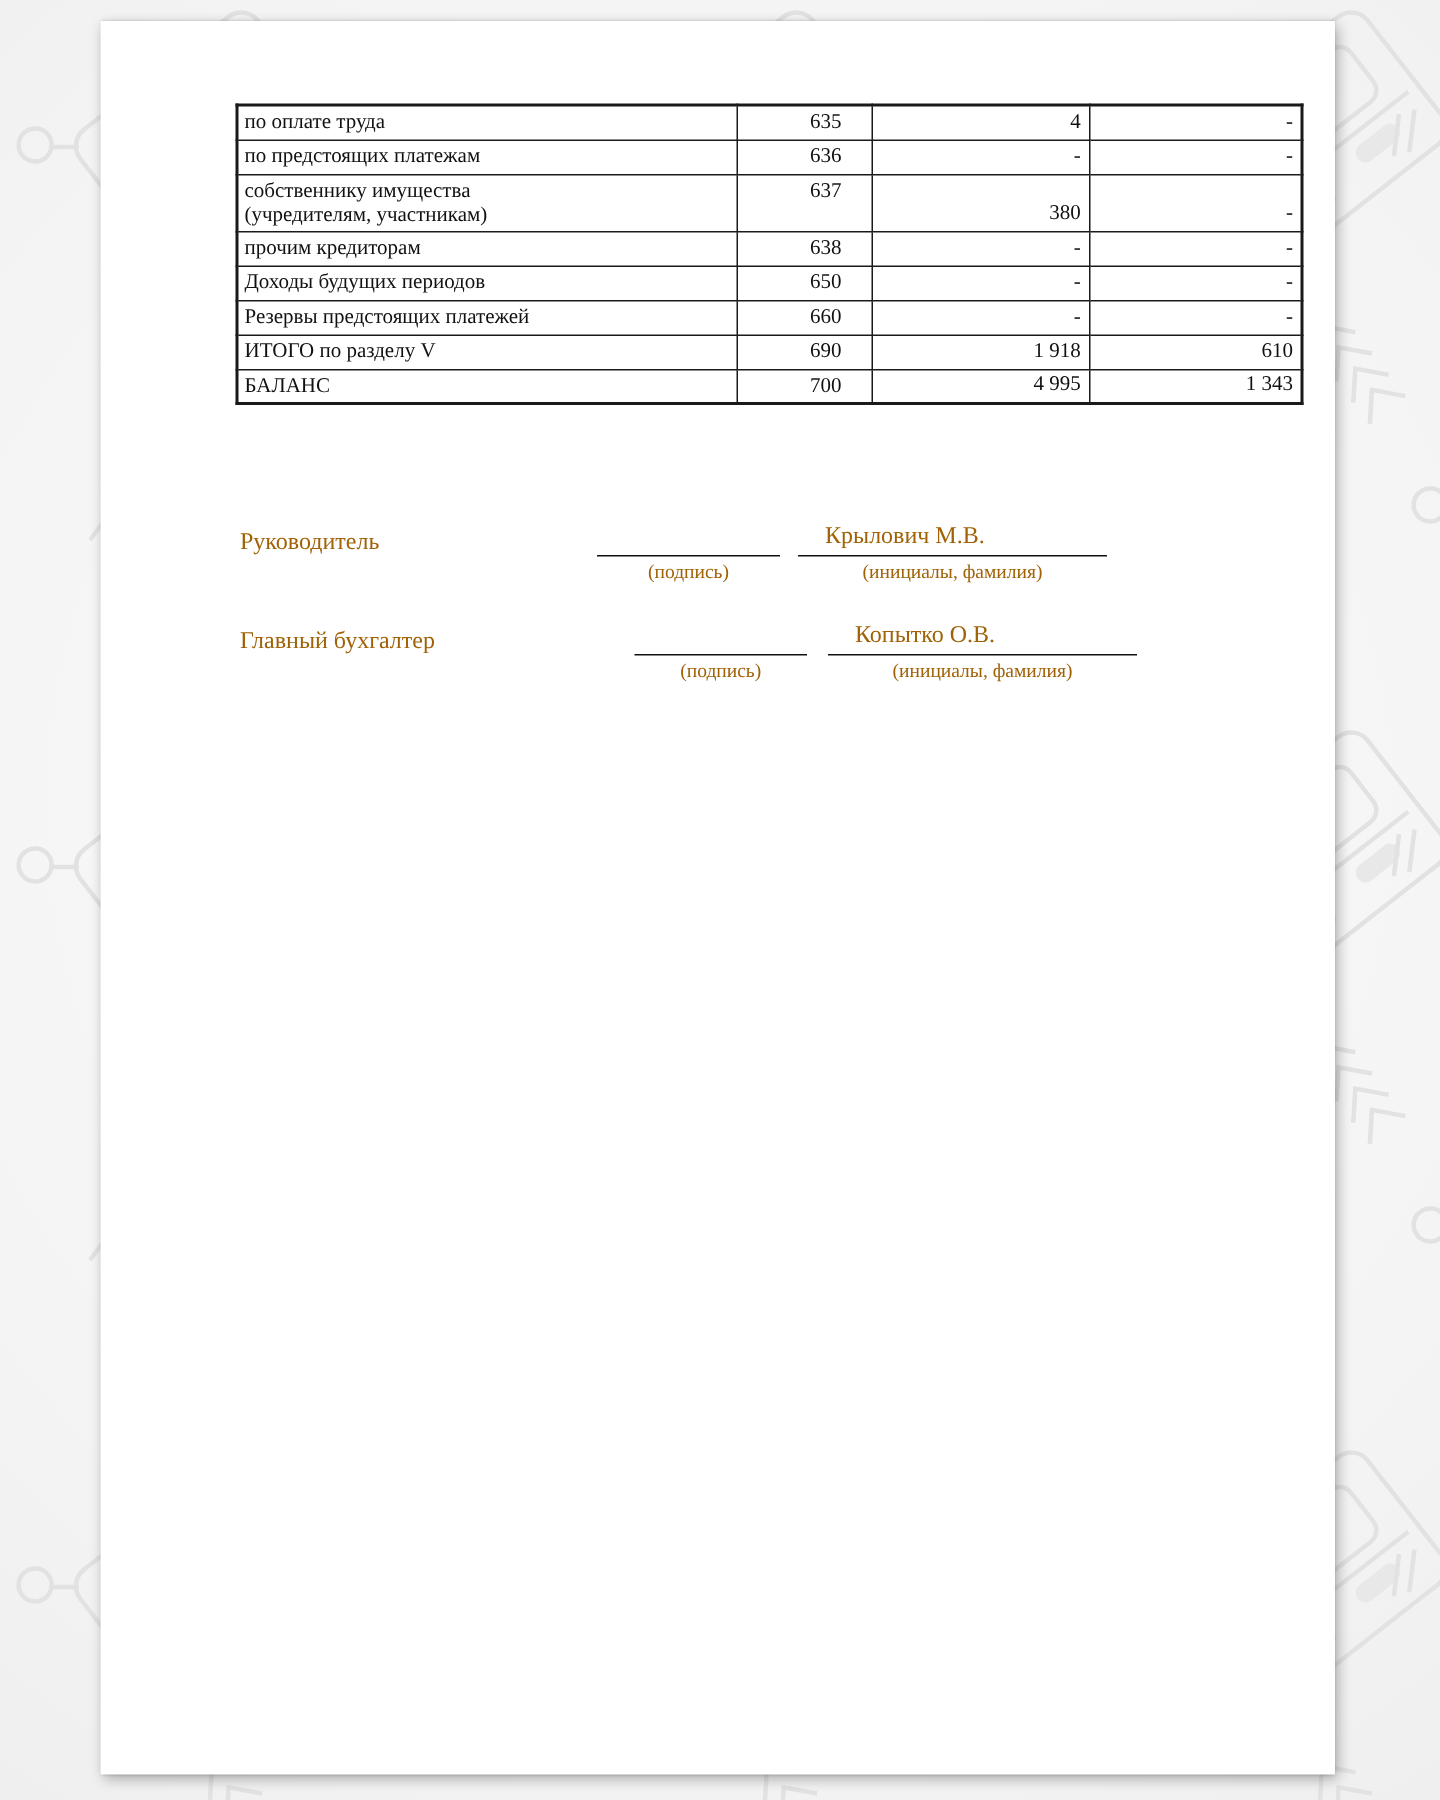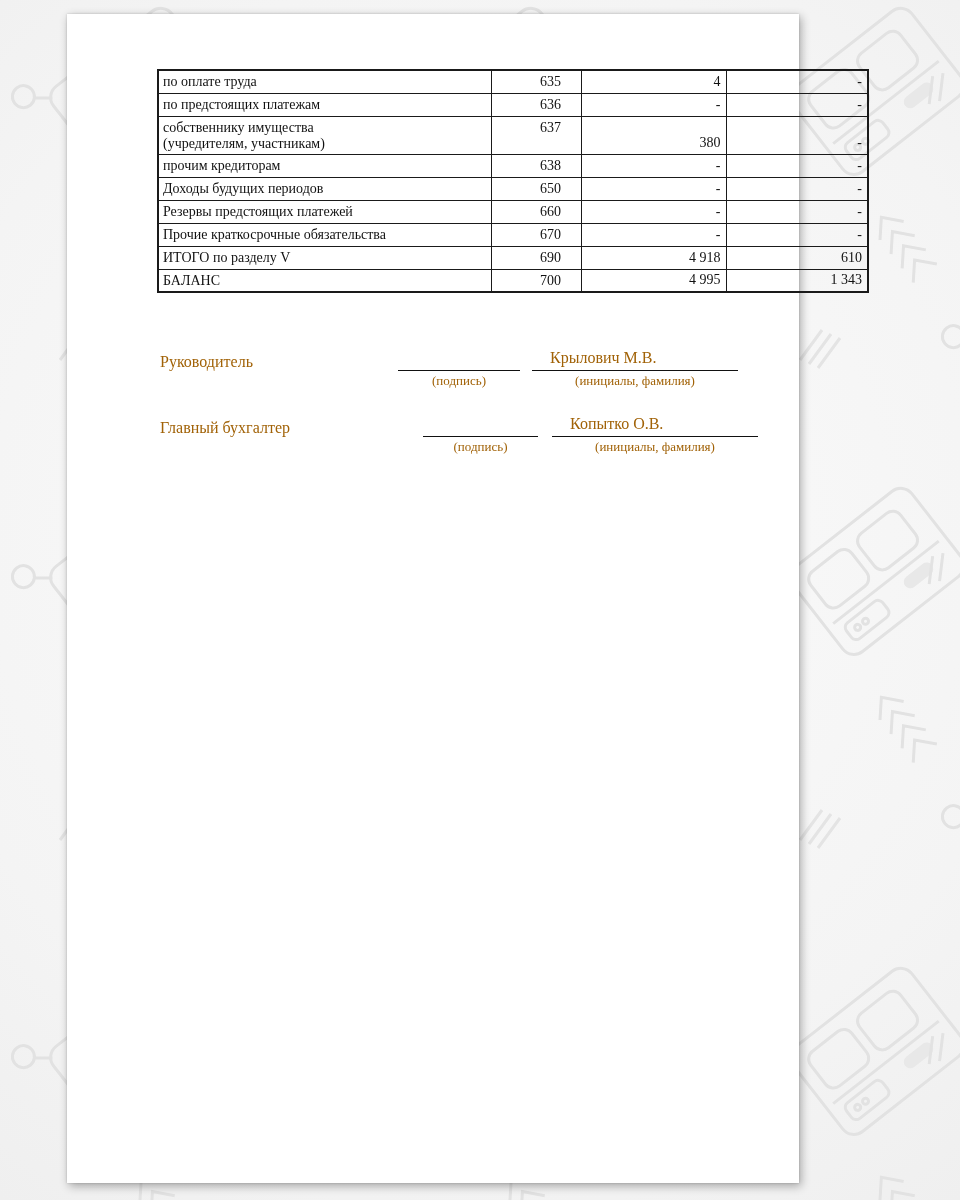--- a/index.html
+++ b/index.html
@@ -11,21 +11,21 @@
   }
   .bg-pattern {
     position: absolute;
     left: 0; top: 0;
     width: 960px; height: 1200px;
     z-index: 0;
   }
   .page {
     position: absolute;
     left: 67px; top: 14px;
-    width: 732px; height: 1169px;
+    width: 823px; height: 1169px;
     background: #ffffff;
     box-shadow: 2px 3px 9px rgba(0,0,0,0.32), 0 0 2px rgba(0,0,0,0.18);
     z-index: 1;
   }
   
   table.balance-table {
     position: absolute;
     left: 90px; top: 55px;
     width: 710px;
     border-collapse: collapse;
@@ -182,29 +182,23 @@
         <td class="c-val">-</td>
         <td class="c-val">-</td>
       </tr>
       <tr class="row-single">
         <td class="c-name">Резервы предстоящих платежей</td>
         <td class="c-code">660</td>
         <td class="c-val">-</td>
         <td class="c-val">-</td>
       </tr>
       <tr class="row-single">
-        <td class="c-name">Прочие краткосрочные обязательства</td>
-        <td class="c-code">670</td>
-        <td class="c-val">-</td>
-        <td class="c-val">-</td>
-      </tr>
-      <tr class="row-single">
         <td class="c-name">ИТОГО по разделу V</td>
         <td class="c-code">690</td>
-        <td class="c-val">4 918</td>
+        <td class="c-val">1 918</td>
         <td class="c-val">610</td>
       </tr>
       <tr class="row-single">
         <td class="c-name">БАЛАНС</td>
         <td class="c-code">700</td>
         <td class="c-val">4 995</td>
         <td class="c-val">1 343</td>
       </tr>
     </tbody>
   </table>

